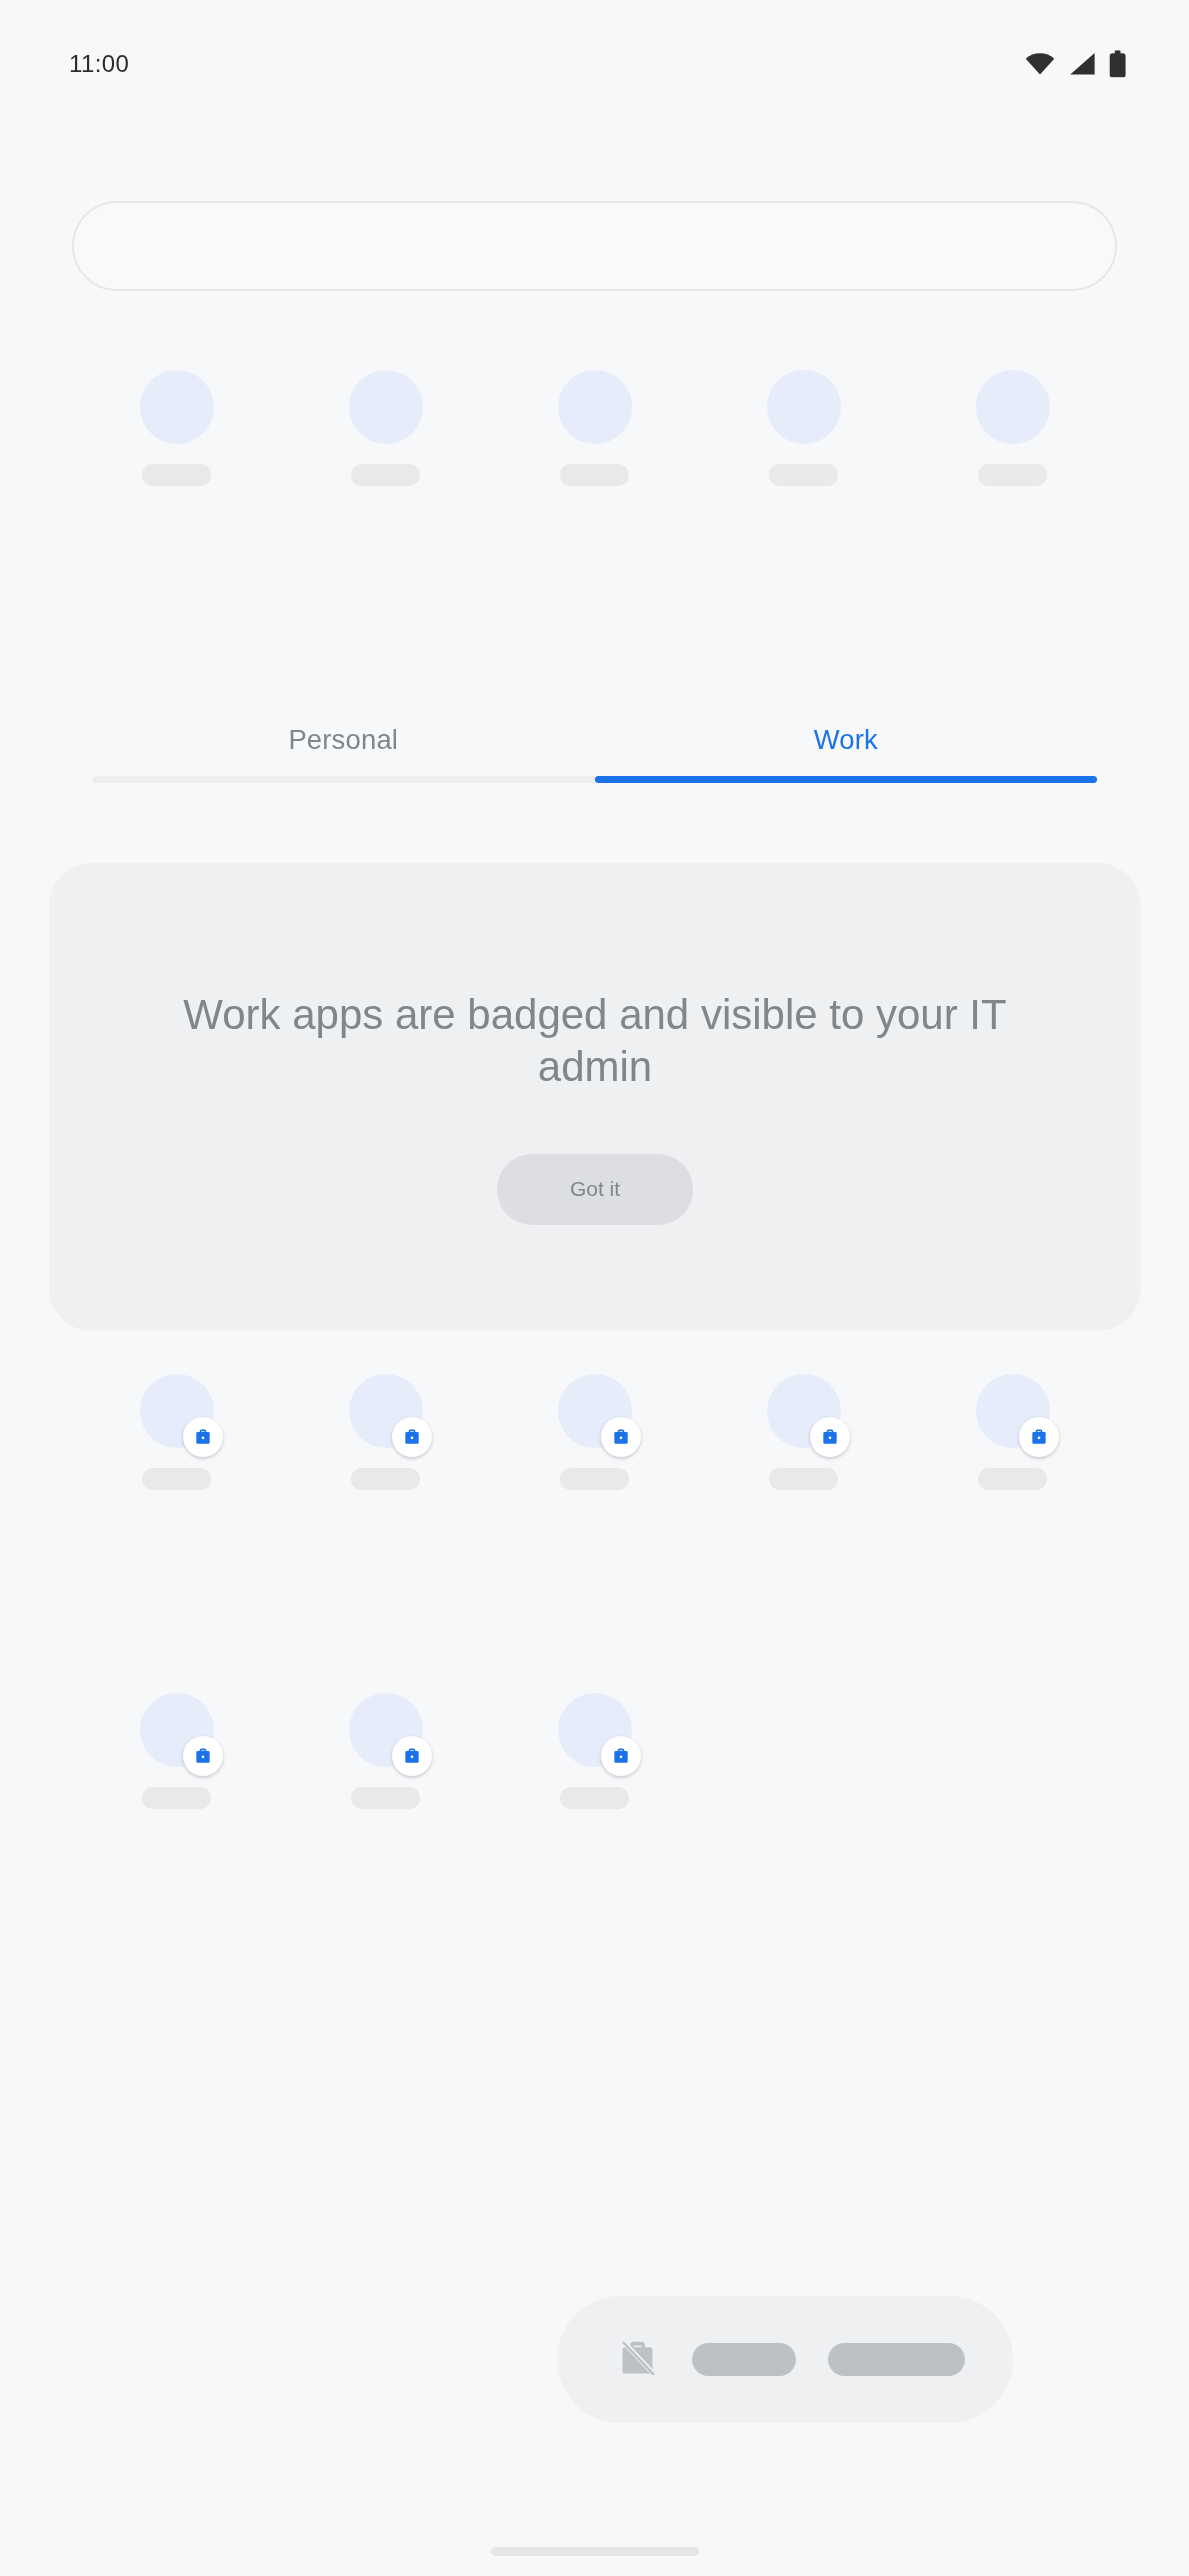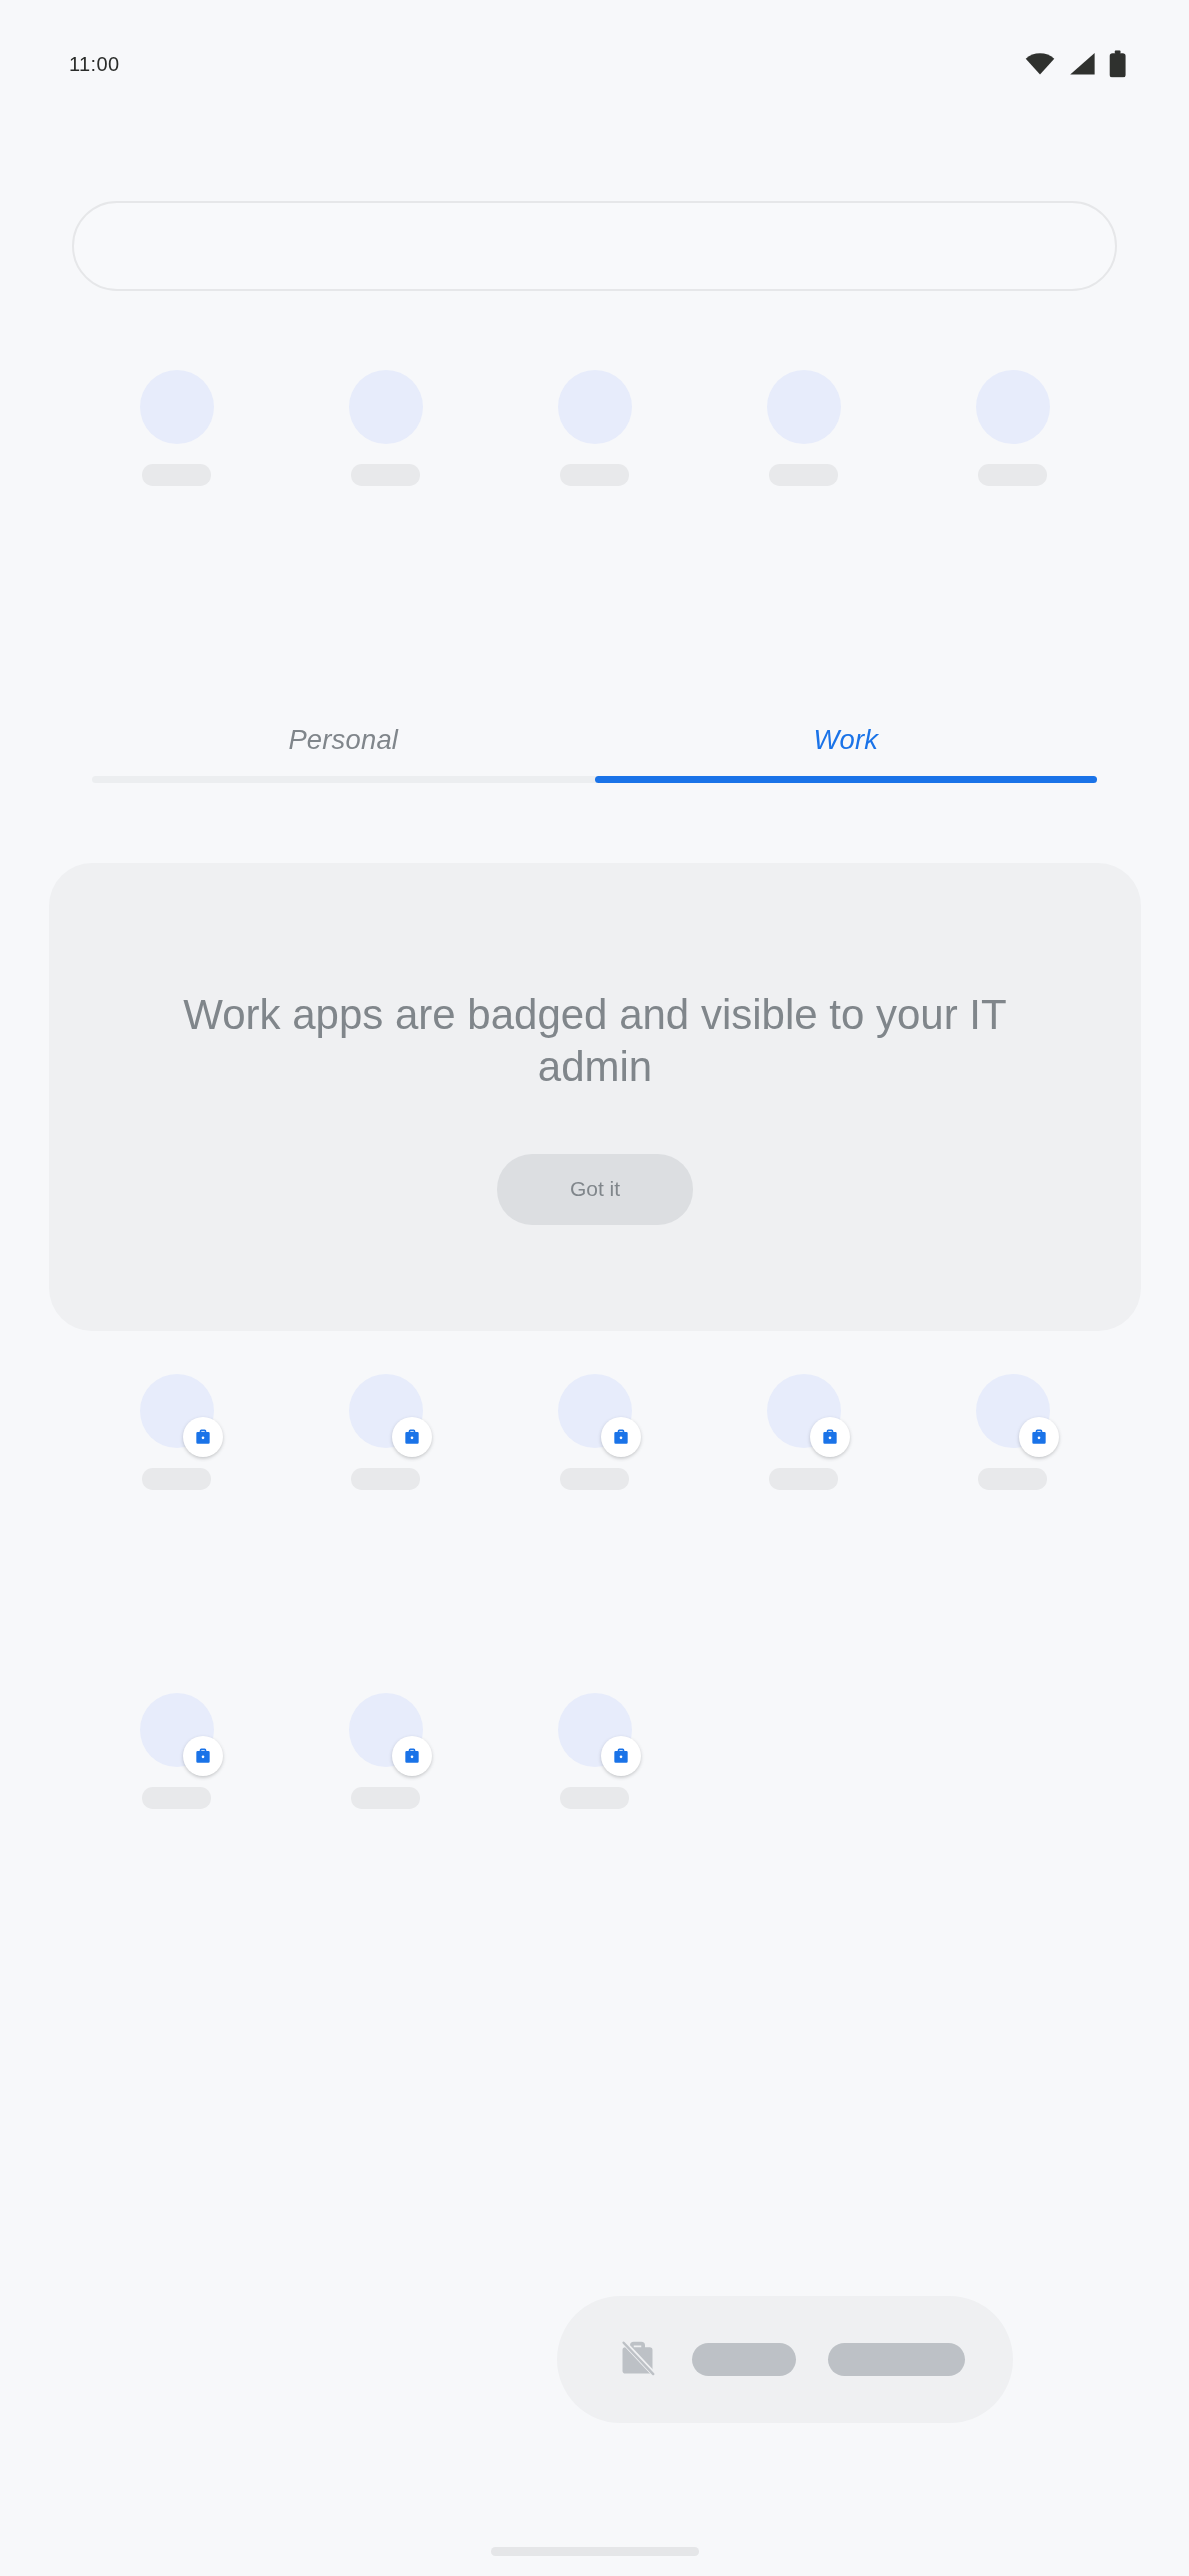--- a/index.html
+++ b/index.html
@@ -16,21 +16,21 @@
     background:#f7f8fa;
   }
 
   
   #status-bar {
     position:absolute; left:0; top:0; width:1190px; height:95px;
   }
   #status-clock {
     position:absolute; left:69px; top:64px;
     transform:translateY(-50%);
-    font-size:20px; font-weight:500; color:#2a2c2a;
+    font-size:24px; font-weight:500; color:#2a2c2a;
     letter-spacing:0.4px;
   }
   #status-icons {
     position:absolute; right:64px; top:64px;
     transform:translateY(-50%);
     display:flex; align-items:center; gap:13px;
   }
   .sb-icon { display:block; }
 
   
@@ -81,21 +81,20 @@
   #tabs {
     position:absolute; left:92px; top:704px;
     width:1005px; height:87px;
   }
   .tab {
     position:absolute; top:0;
     width:50%; height:72px;
     display:flex; align-items:center; justify-content:center;
     font-size:27.4px; font-weight:500;
     letter-spacing:0.2px;
-    font-style:italic;
   }
   #tab-personal { left:0; color:#80868b; }
   #tab-work     { left:50%; color:#1a73e8;text-align:center; }
   #tab-track {
     position:absolute; left:0; top:72px;
     width:100%; height:7.2px;
     background:#eceef0; border-radius:3.6px;
   }
   #tab-indicator {
     position:absolute; left:50%; top:72px;

